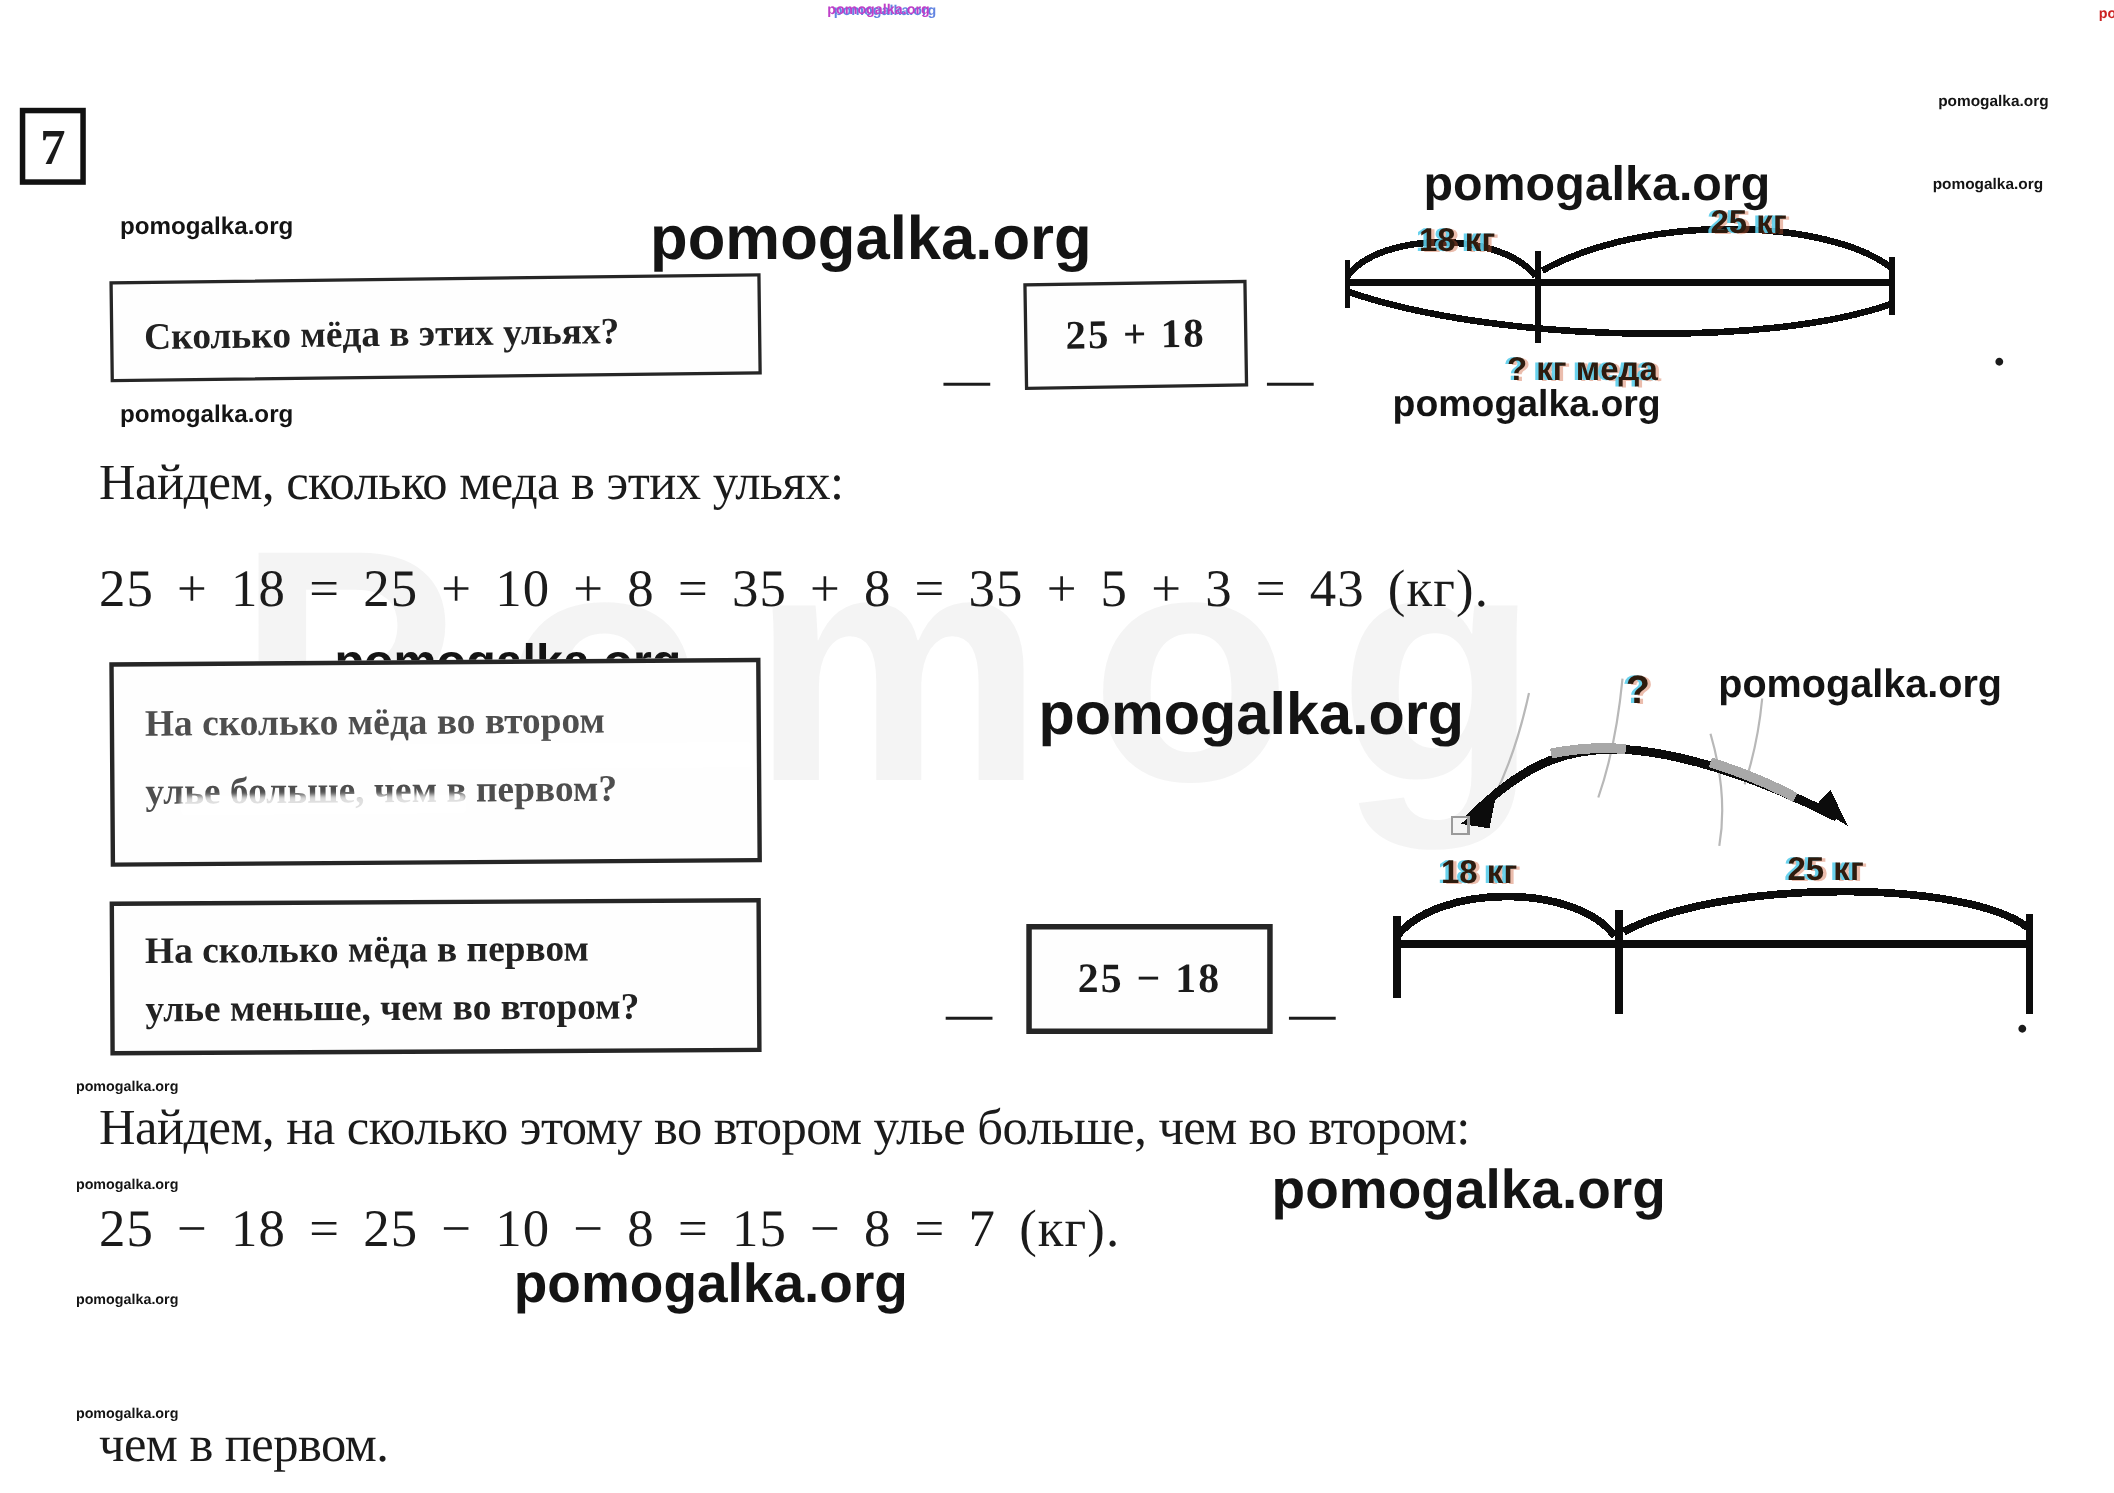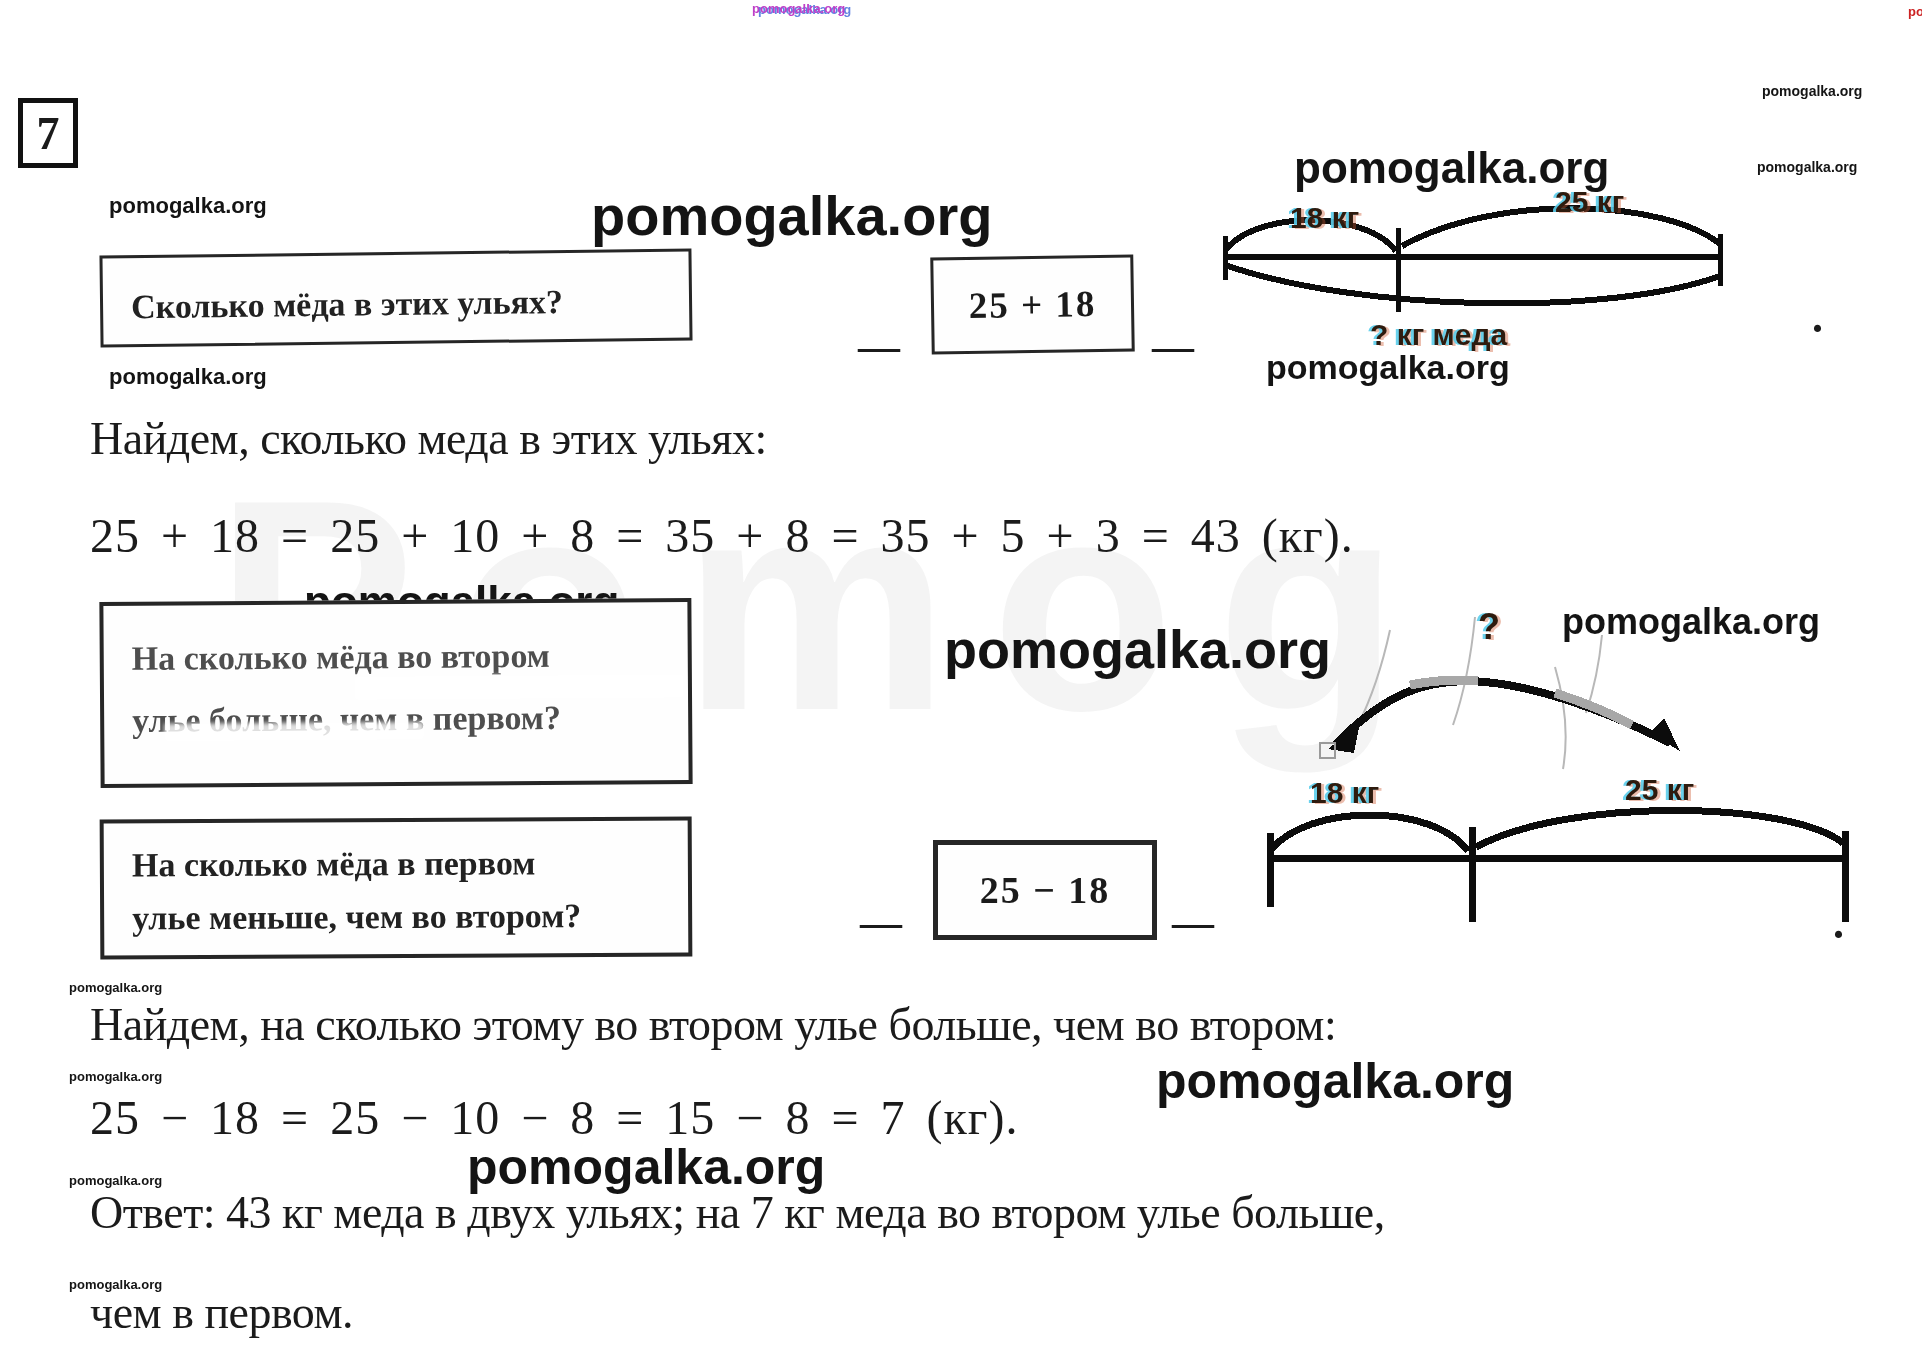--- a/index.html
+++ b/index.html
@@ -146,18 +146,17 @@
   <div class="abs bodyline" style="left:90px;top:998px;">Найдем, на сколько этому во втором улье больше, чем во втором:</div>
 
   <span class="abs wm wm-big" style="left:1140px;top:1056px;font-size:50px;">pomogalka.org</span>
   <span class="abs wm wm-tiny" style="left:53px;top:1070px;">pomogalka.org</span>
 
   <div class="abs eqn" style="left:90px;top:1090px;">25 − 18 = 25 − 10 − 8 = 15 − 8 = 7 (кг).</div>
 
   <span class="abs wm wm-big" style="left:451px;top:1142px;font-size:50px;">pomogalka.org</span>
   <span class="abs wm wm-tiny" style="left:53px;top:1174px;">pomogalka.org</span>
 
-  <div class="abs bodyline" style="left:90px;top:1186px;">Ответ: 43 кг меда в двух ульях; на 7 кг меда во втором улье больше,</div>
 
   <span class="abs wm wm-tiny" style="left:53px;top:1278px;">pomogalka.org</span>
   <div class="abs bodyline" style="left:90px;top:1286px;">чем в первом.</div>
 
 </div>
 
 </body></html>

